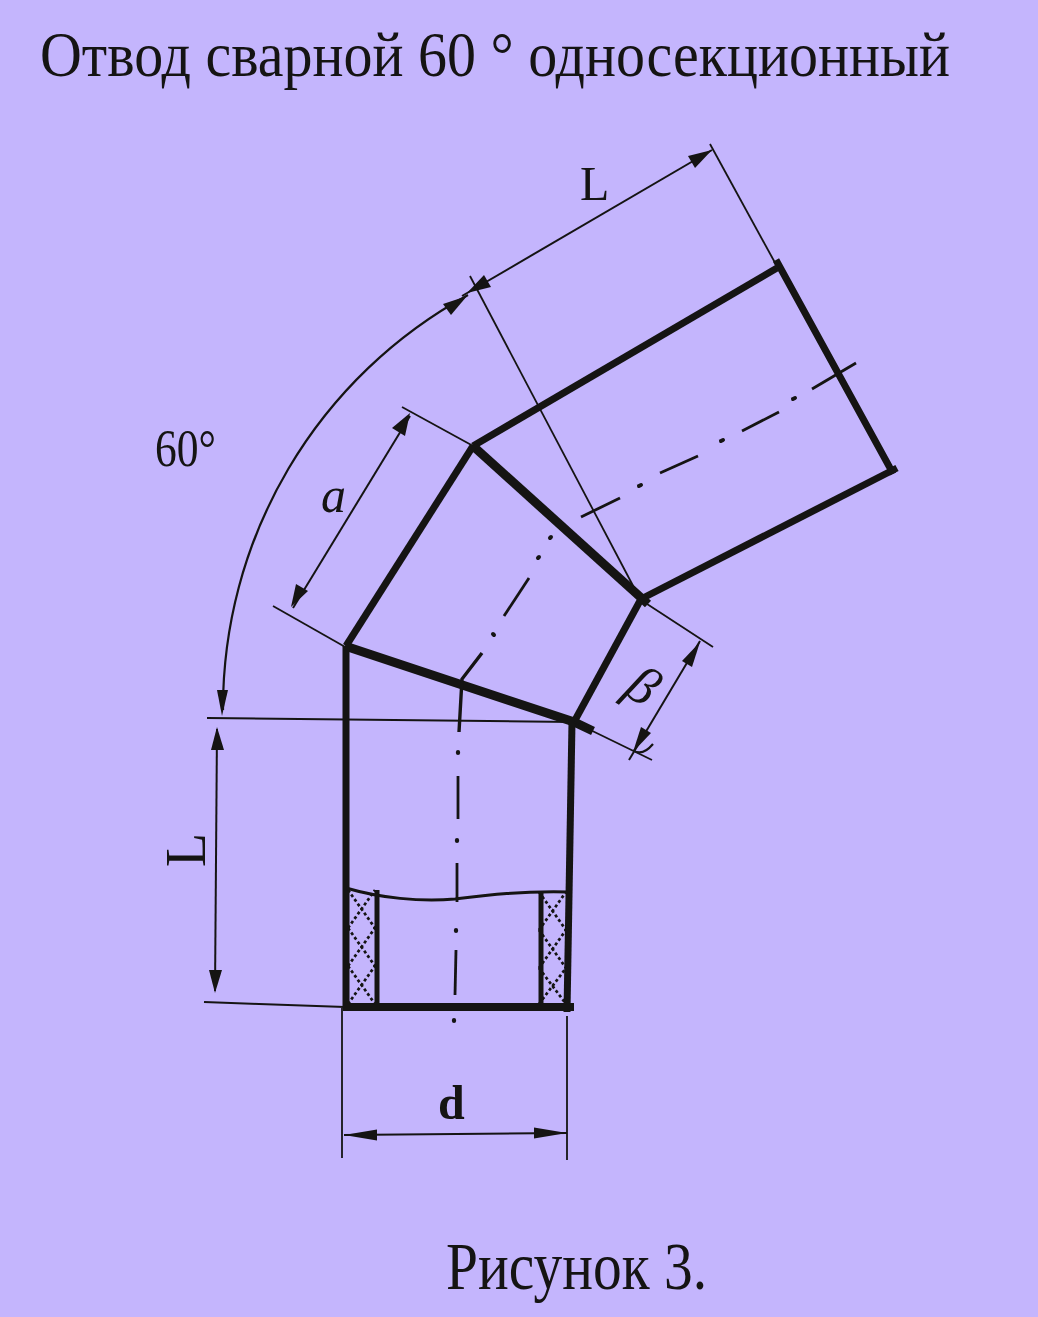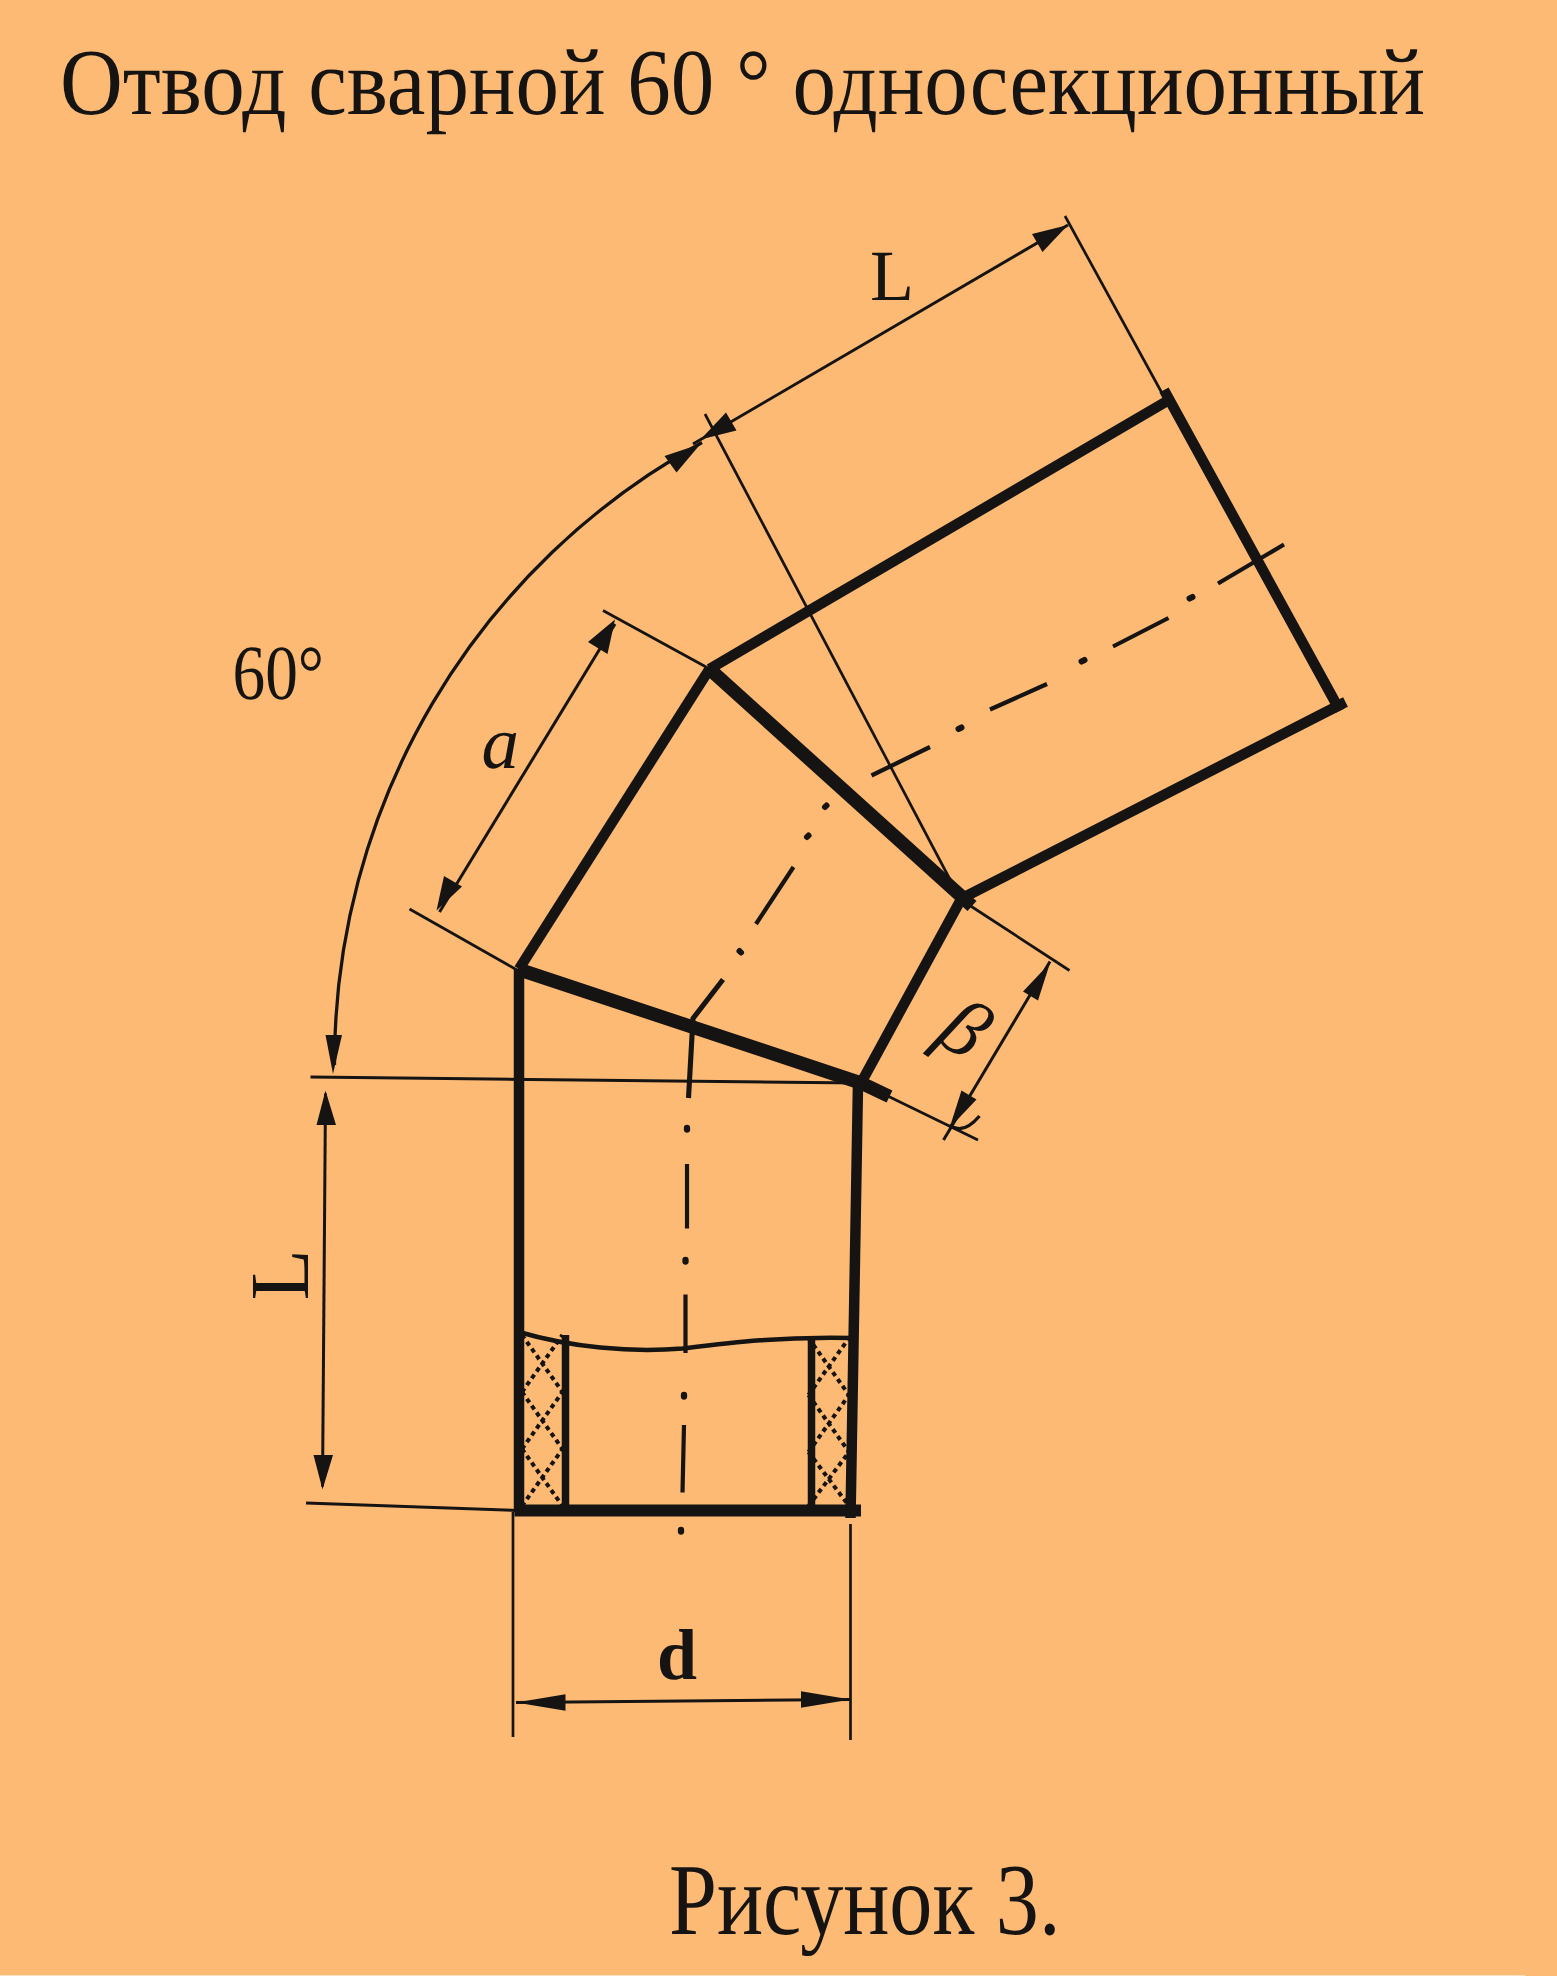--- a/index.html
+++ b/index.html
@@ -1,16 +1,16 @@
 <!DOCTYPE html>
 <html><head>
 <meta charset="utf-8">
 <style>
   html,body{margin:0;padding:0;background:#fbfaf8;}
-  #page{position:relative;width:1038px;height:1317px;background:#fdba74;overflow:hidden;
+  #page{position:relative;width:1038px;height:1317px;background:#c4b5fd;overflow:hidden;
         font-family:"Liberation Serif", serif;color:#151413;}
   svg text{font-family:"Liberation Serif", serif;fill:#151413;}
   #page svg{filter:blur(0.35px);}
 </style>
 </head>
 <body>
 <div id="page">
 <svg width="1038" height="1317" viewBox="0 0 1038 1317" fill="none" stroke-linecap="butt">
 
   <text x="40" y="76" font-size="63" textLength="910" lengthAdjust="spacingAndGlyphs">Отвод сварной 60 ° односекционный</text>

